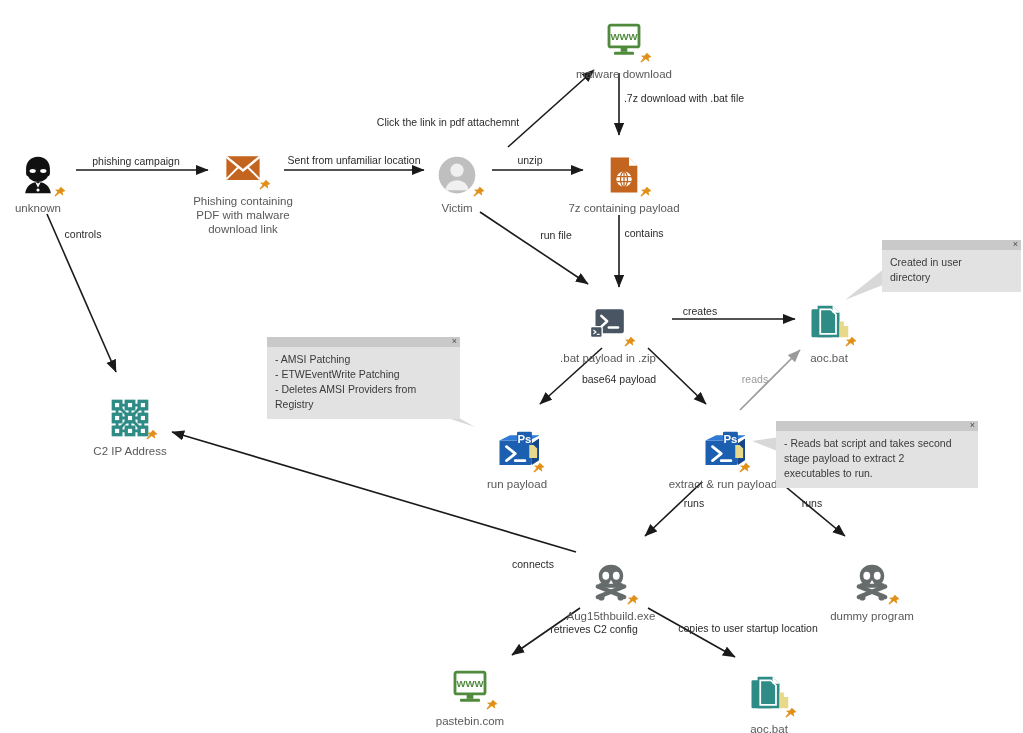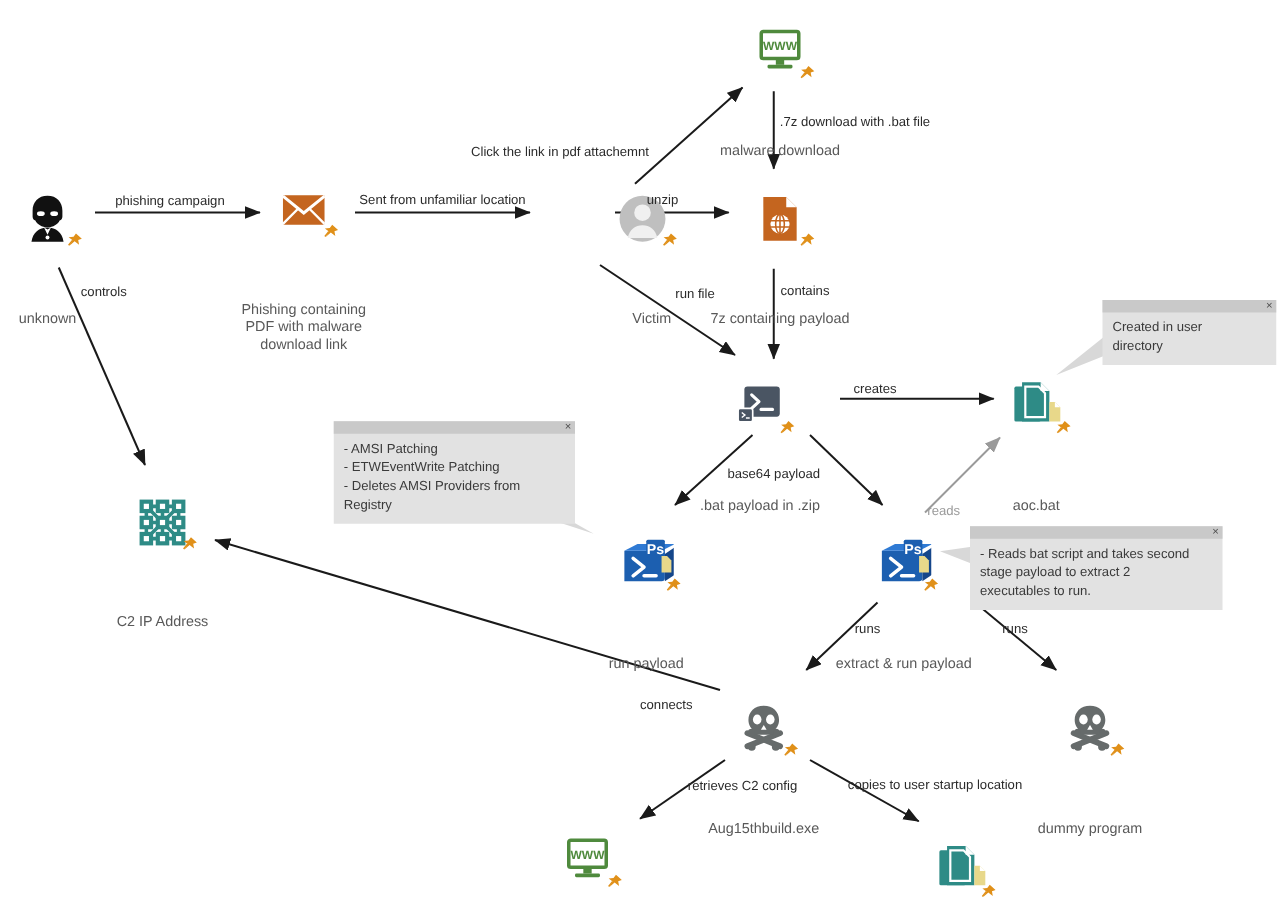--- a/index.html
+++ b/index.html
@@ -22,21 +22,20 @@
     width: 1023px; height: 733px;
     pointer-events: none;
   }
   .node {
     position: absolute;
     display: flex;
     flex-direction: column;
     align-items: center;
     width: 160px;
     margin-left: -80px;
-    gap: 47px;
   }
   .node .glyph {
     position: relative;
     width: 46px; height: 46px;
     display: flex; align-items: center; justify-content: center;
   }
   .node .caption {
     margin-top: 3px;
     font-size: 11.5px;
     color: #595959;
@@ -150,21 +149,21 @@
           </svg>
           <svg class="pin" viewBox="0 0 20 20" xmlns="http://www.w3.org/2000/svg">
             <path d="M11.5 3.2 L17 8.2 L13.6 9.4 L14.4 13.8 L10.2 10.6 L5.4 14.8 L8.4 9.6 L4.6 6.8 L9.2 6.4 Z" fill="#e09019"></path>
             <path d="M8.4 9.6 L4.6 14.4" stroke="#e09019" stroke-width="1.4" fill="none"></path>
           </svg>
         </div>
         <div class="caption">Phishing containing
 PDF with malware
 download link</div>
       </div>
-      <div class="node" style="left: 457px; top: 152px; align-items: flex-end;">
+      <div class="node" style="left: 457px; top: 152px;">
         <div class="glyph">
           <svg viewBox="0 0 48 48" width="42" height="42" xmlns="http://www.w3.org/2000/svg">
             <circle cx="24" cy="24" r="21" fill="#bfbfbf"></circle>
             <circle cx="24" cy="18.5" r="7.6" fill="#f0f0f0"></circle>
             <path d="M10.5 41.5c1.4-7.6 7-11.6 13.5-11.6s12.1 4 13.5 11.6z" fill="#f0f0f0"></path>
           </svg>
           <svg class="pin" viewBox="0 0 20 20" xmlns="http://www.w3.org/2000/svg">
             <path d="M11.5 3.2 L17 8.2 L13.6 9.4 L14.4 13.8 L10.2 10.6 L5.4 14.8 L8.4 9.6 L4.6 6.8 L9.2 6.4 Z" fill="#e09019"></path>
             <path d="M8.4 9.6 L4.6 14.4" stroke="#e09019" stroke-width="1.4" fill="none"></path>
           </svg>
@@ -384,21 +383,21 @@
       <div class="edge-label" style="left: 136px; top: 161px;">phishing campaign</div>
       <div class="edge-label" style="left: 354px; top: 160px;">Sent from unfamiliar location</div>
       <div class="edge-label" style="left: 448px; top: 122px;">Click the link in pdf attachemnt</div>
       <div class="edge-label" style="left: 684px; top: 98px;">.7z download with .bat file</div>
       <div class="edge-label" style="left: 530px; top: 160px;">unzip</div>
       <div class="edge-label" style="left: 644px; top: 233px;">contains</div>
       <div class="edge-label" style="left: 556px; top: 235px;">run file</div>
       <div class="edge-label" style="left: 83px; top: 234px;">controls</div>
       <div class="edge-label" style="left: 700px; top: 311px;">creates</div>
       <div class="edge-label" style="left: 619px; top: 379px;">base64 payload</div>
-      <div class="edge-label muted" style="left: 755px; top: 409px;">reads</div>
+      <div class="edge-label muted" style="left: 755px; top: 379px;">reads</div>
       <div class="edge-label" style="left: 694px; top: 503px;">runs</div>
       <div class="edge-label" style="left: 812px; top: 503px;">runs</div>
       <div class="edge-label" style="left: 533px; top: 564px;">connects</div>
       <div class="edge-label" style="left: 594px; top: 629px;">retrieves C2 config</div>
       <div class="edge-label" style="left: 748px; top: 628px;">copies to user startup location</div>
     </div>
   <div id="callouts-layer">
       <div class="callout" style="left: 882px; top: 240px; width: 139px;">
         <div class="bar">
           <span class="x">×</span>

